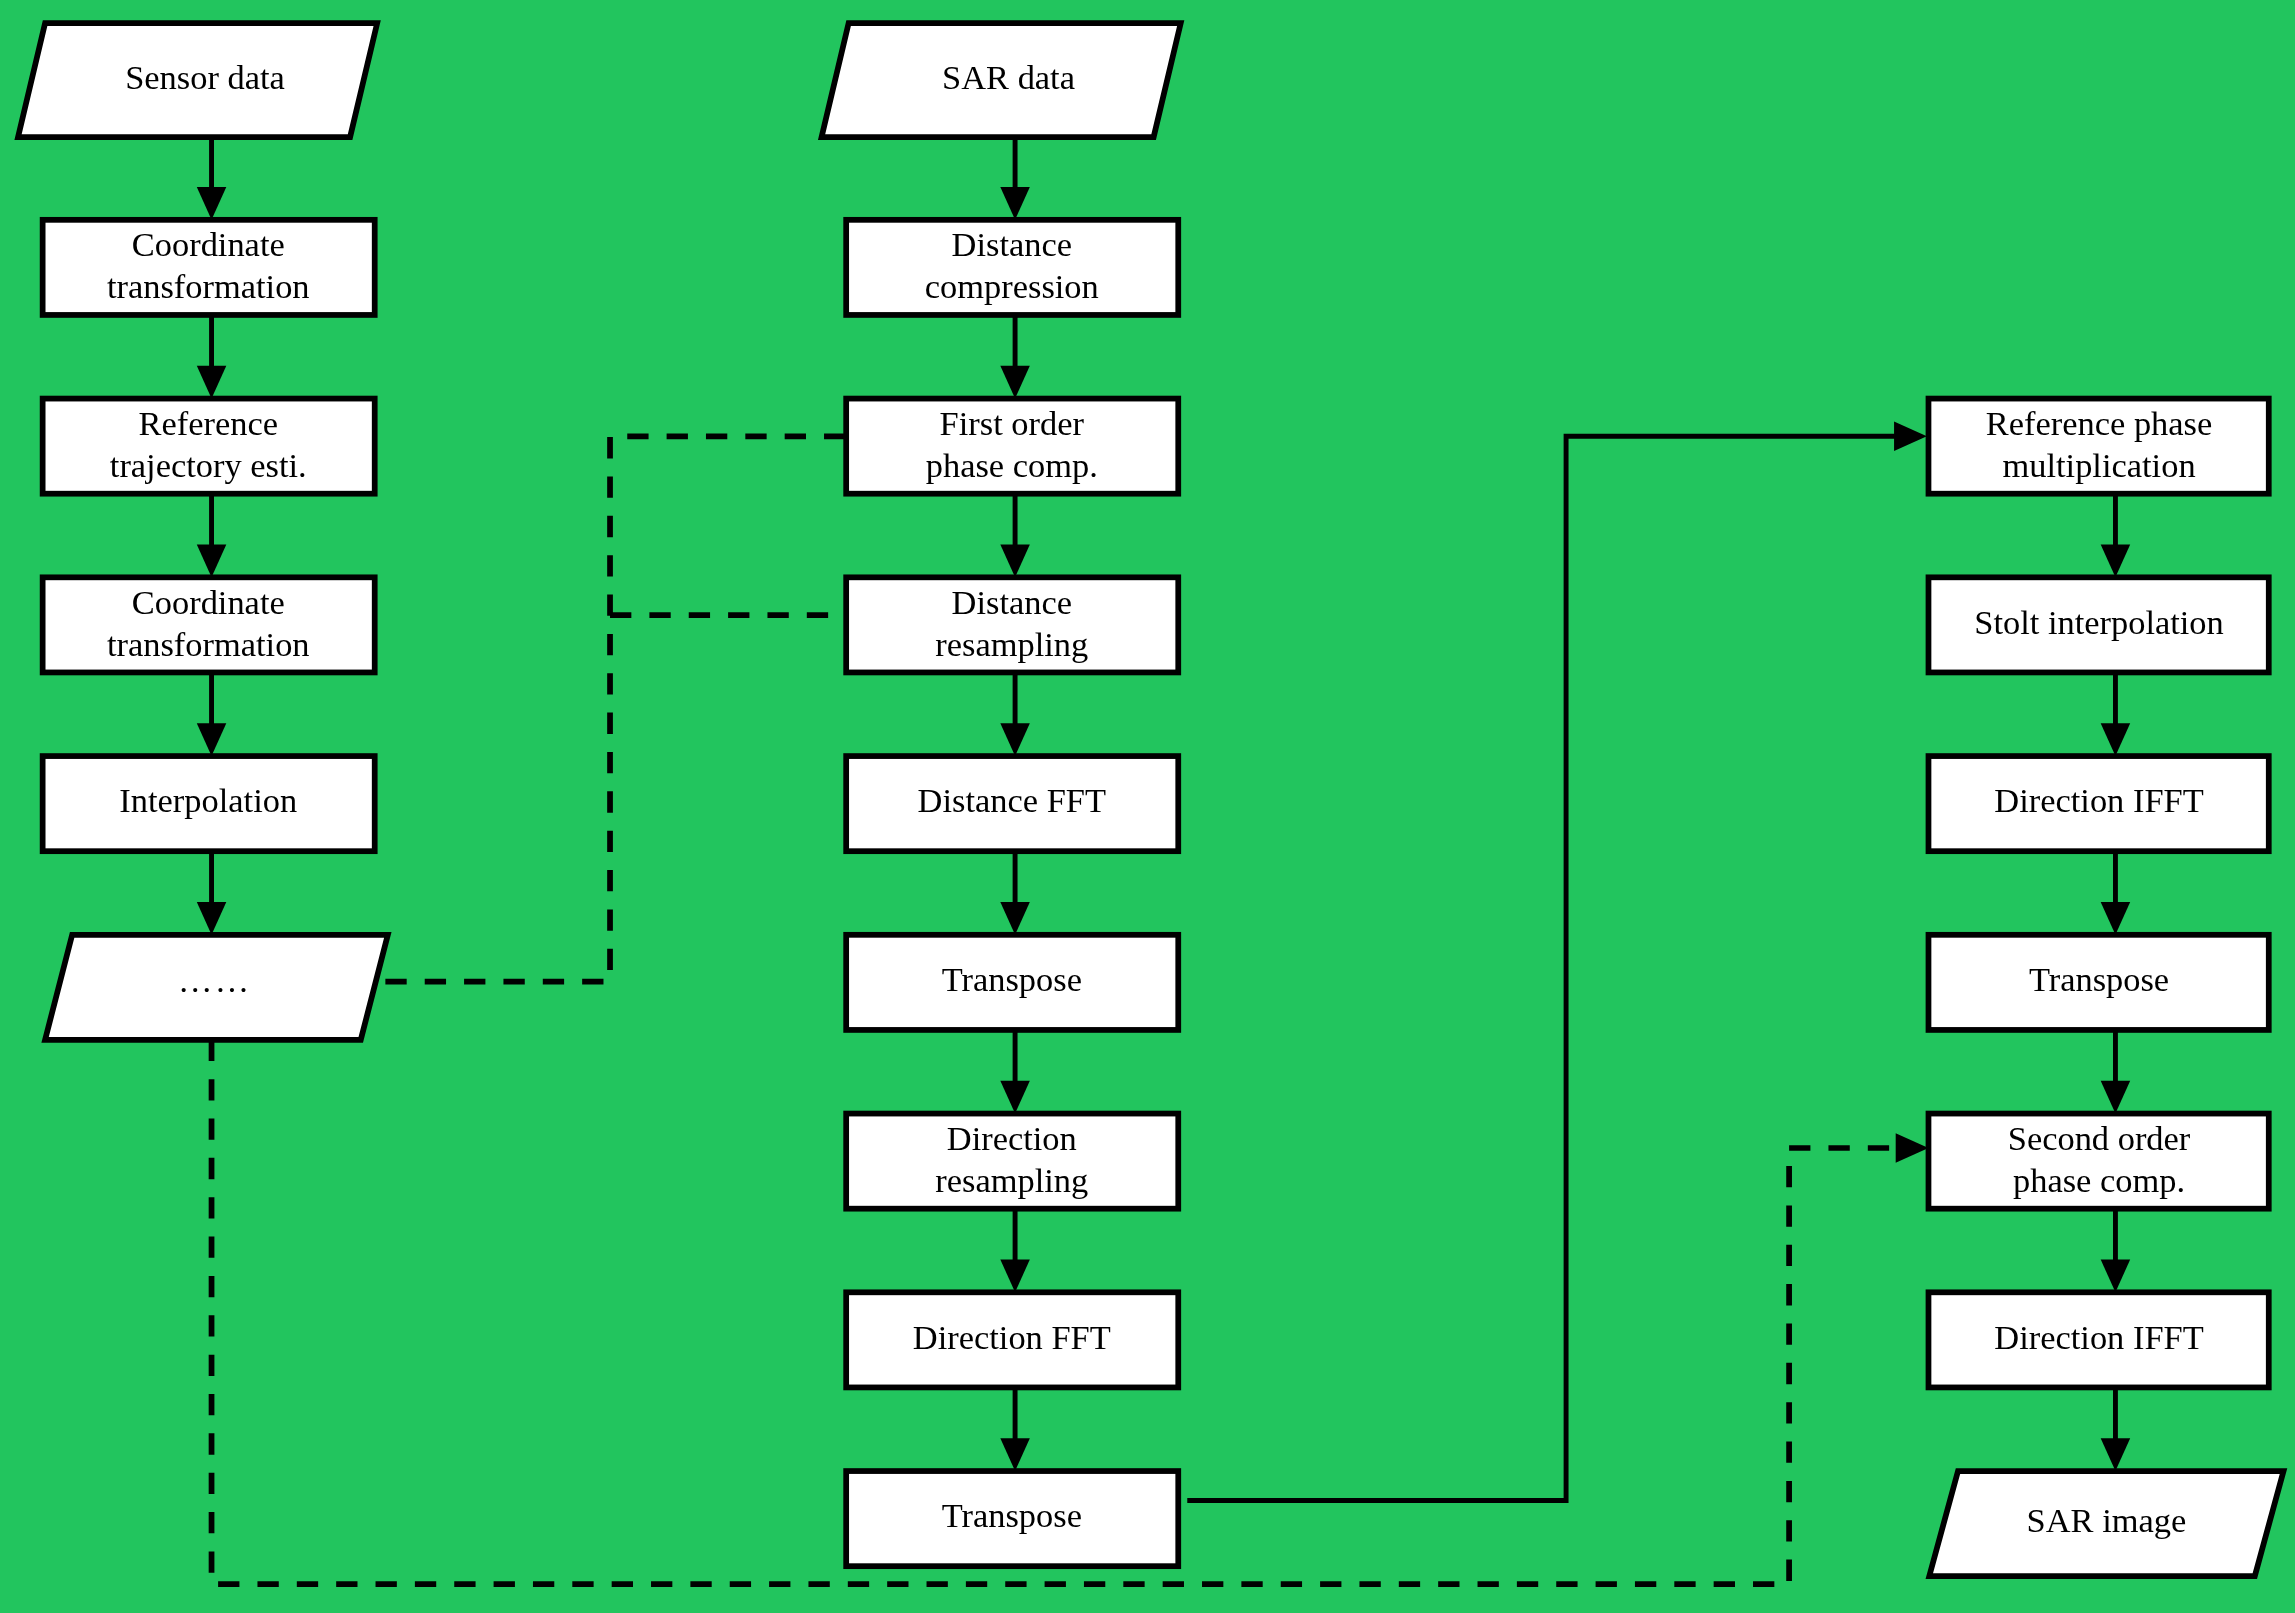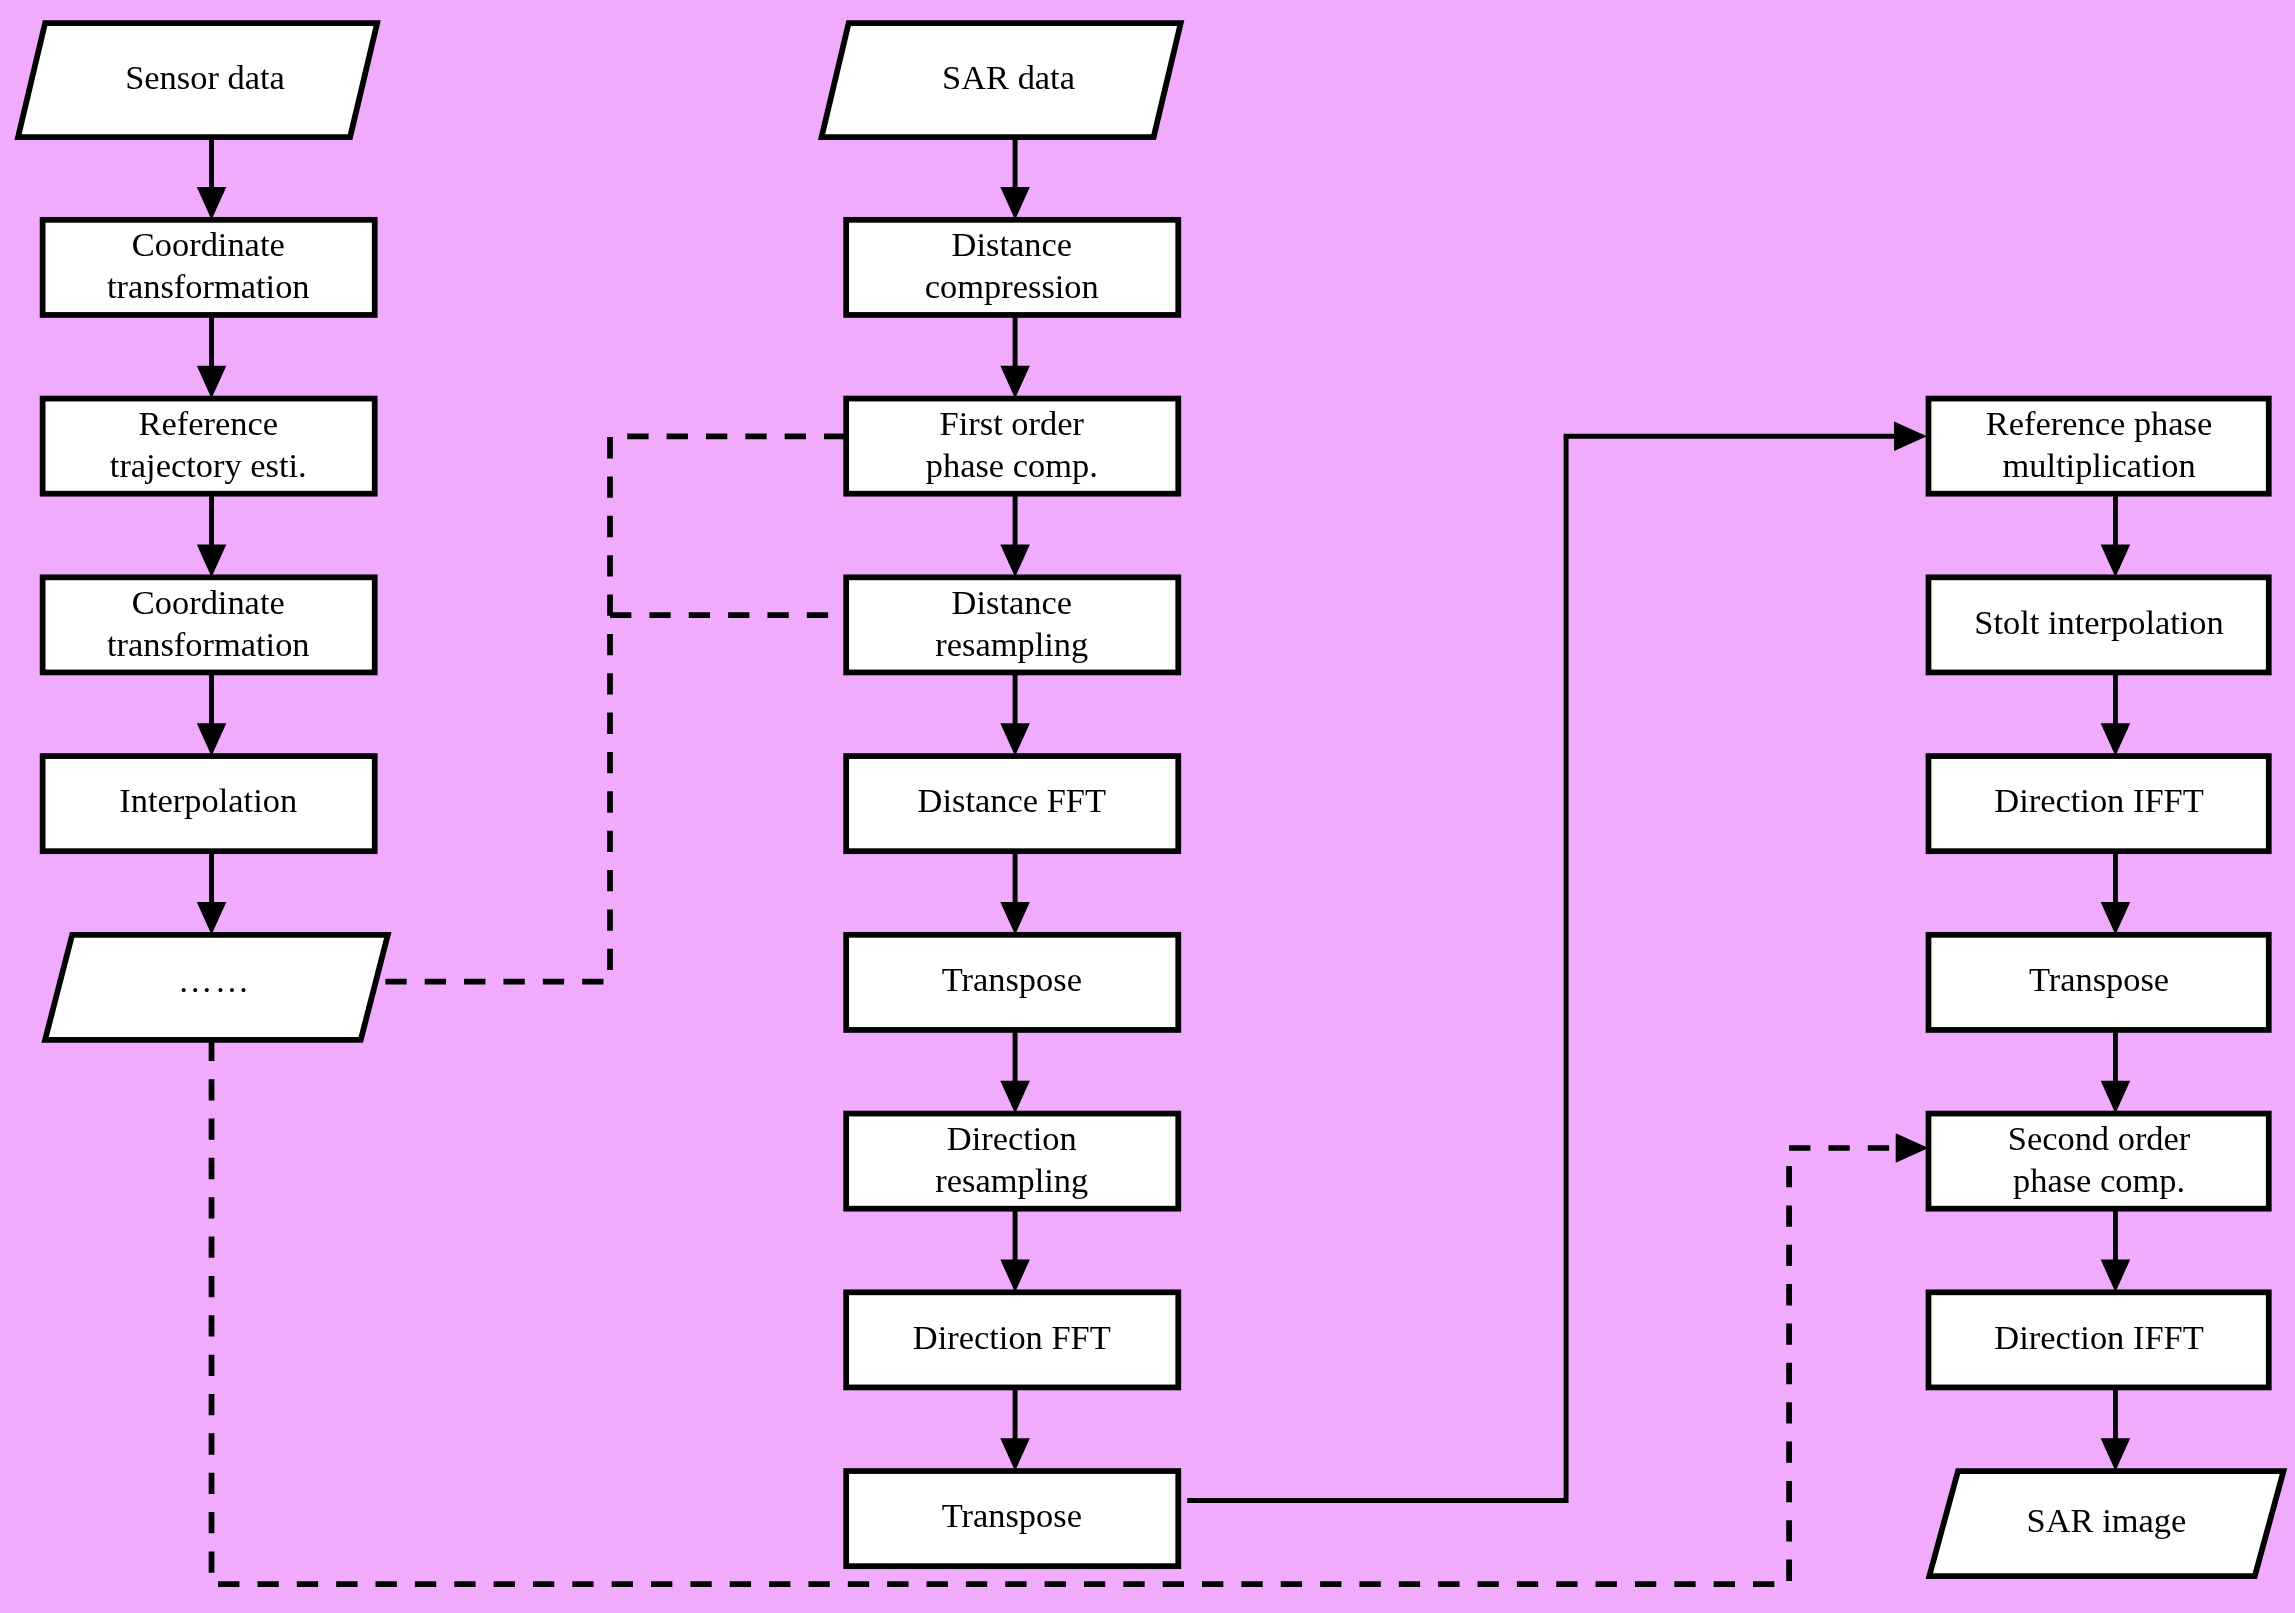--- a/index.html
+++ b/index.html
@@ -4,21 +4,21 @@
 <style>
   html, body {
     margin: 0;
     padding: 0;
     background: #ffffff;
   }
   #stage {
     position: relative;
     width: 2295px;
     height: 1613px;
-    background: #f0abfc;
+    background: #22c55e;
     font-family: "Liberation Serif", "DejaVu Serif", serif;
   }
   svg.flow {
     position: absolute;
     inset: 0;
     width: 2295px;
     height: 1613px;
     display: block;
   }
   .node-shape {

